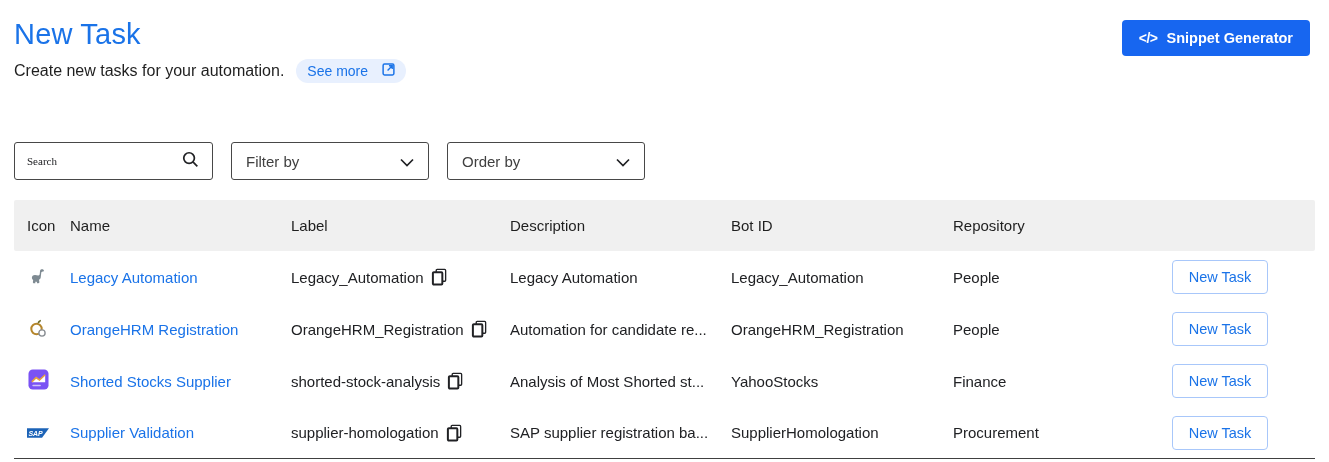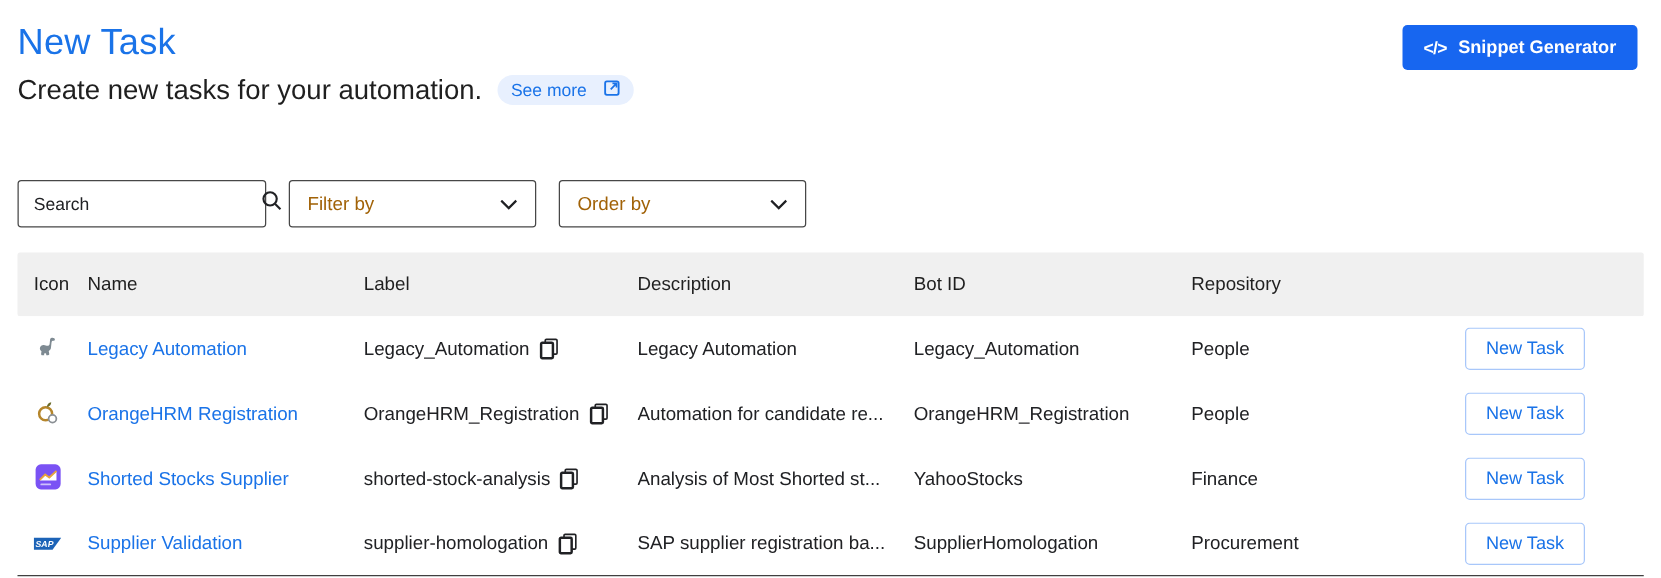--- a/index.html
+++ b/index.html
@@ -5,37 +5,37 @@
   * { margin:0; padding:0; box-sizing:border-box; }
   html,body { width:1329px; height:462px; background:#ffffff;
     font-family:"Liberation Sans","DejaVu Sans",sans-serif; color:#202124; overflow:hidden; }
 
   .page { padding:0 14px; }
 
   
   .topbar { display:flex; justify-content:space-between; align-items:flex-start; padding-top:18px; }
   .page-title { font-size:29px; font-weight:500; color:#1a73e8; letter-spacing:0.2px; }
   .subtitle-row { display:flex; align-items:center; gap:12px; margin-top:8px; }
-  .subtitle { font-size:22px; color:#1f1f1f; }
+  .subtitle { font-size:16px; color:#1f1f1f; }
   .see-more-pill { display:inline-flex; align-items:center; gap:14px; background:#e8f0fe; color:#1a73e8;
     font-size:14px; padding:4px 11px; border-radius:14px; cursor:pointer; text-decoration:none; }
   .snippet-btn { margin-top:2px; margin-right:5px; display:inline-flex; align-items:center; gap:9px;
     background:#1766f0; color:#ffffff; border:none; border-radius:4px; padding:10px 17px;
     font-size:14.5px; font-weight:700; cursor:pointer; font-family:inherit; }
   .code-glyph { font-weight:700; font-size:14px; letter-spacing:-0.5px; }
 
   
   .controls { display:flex; gap:18px; margin-top:59px; }
   .search-box { width:199px; height:38px; border:1px solid #474747; border-radius:3px;
     display:flex; align-items:center; padding:0 12px; background:#fff; }
-  .search-box input { border:none; outline:none; flex:1; font-size:14px; font-family:Liberation Sans, sans-serif; color:#202124; }
+  .search-box input { border:none; outline:none; flex:1; font-size:11px; font-family:Liberation Serif, serif; color:#202124; }
   .search-box input::placeholder { color:#202124; opacity:1; }
   .dropdown { width:198px; height:38px; border:1px solid #474747; border-radius:3px;
     display:flex; align-items:center; justify-content:space-between; padding:0 14px;
-    background:#fff; cursor:pointer; font-size:15px; color:#a16207; }
+    background:#fff; cursor:pointer; font-size:15px; color:#404040; }
 
   
   .table { margin-top:20px; width:1301px; }
   .thead { display:flex; align-items:center; background:#f0f0f0; height:51px; border-radius:2px; }
   .trow  { display:flex; align-items:center; height:52px; background:#fff; }
   .trow:last-child { border-bottom:1px solid #404040; }
   .col { font-size:15px; flex-shrink:0; padding-right:10px; white-space:nowrap; overflow:hidden; }
   .col-icon { width:56px; padding-left:13px; }
   .col-name { width:221px; }
   .col-label{ width:219px; display:flex; align-items:center; gap:7px; }

